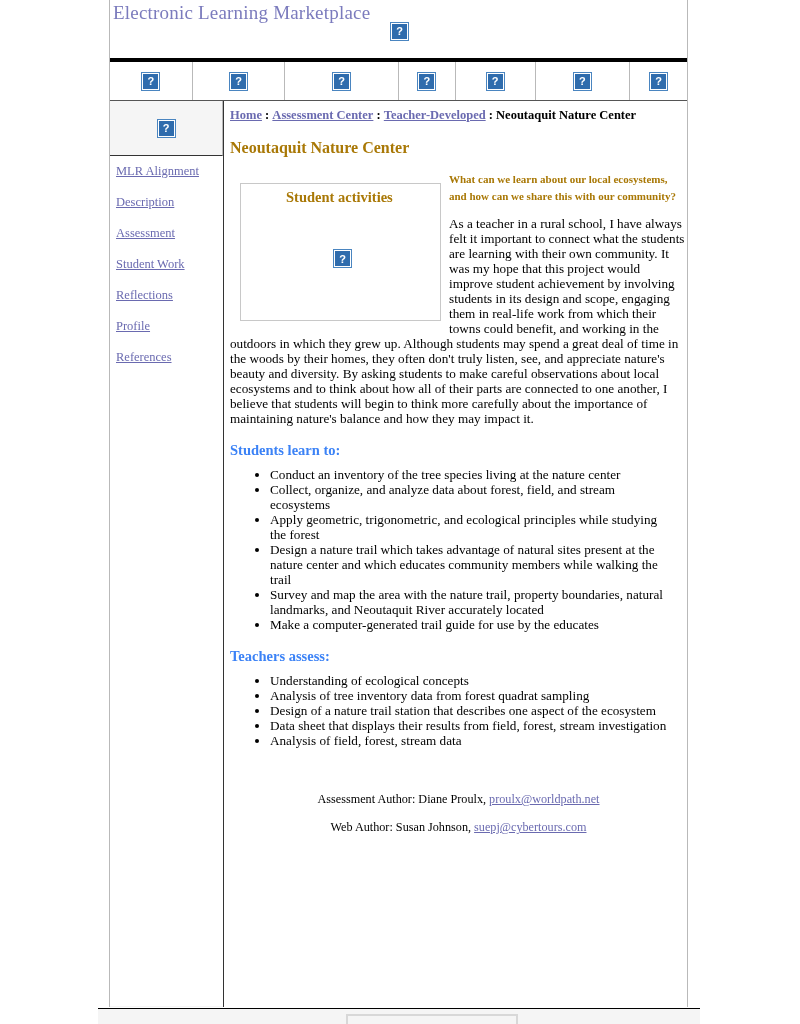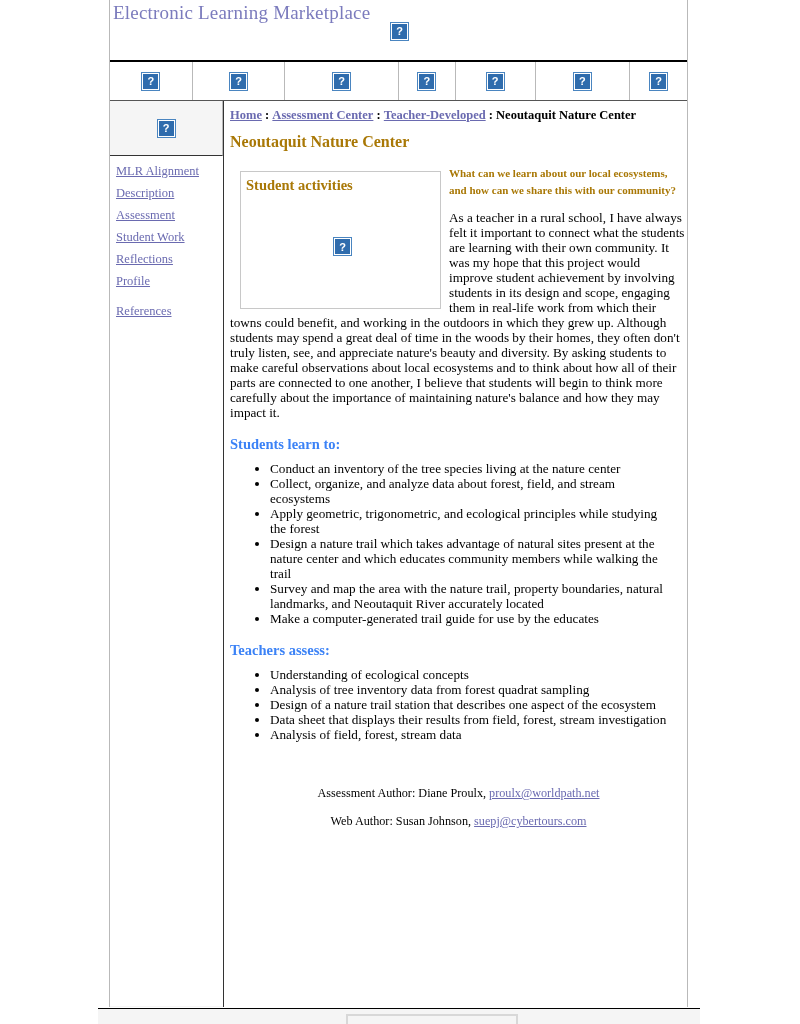--- a/index.html
+++ b/index.html
@@ -31,21 +31,21 @@
     background: #ffffff;
     border-left: 1px solid #b9b9b9;
     border-right: 1px solid #b9b9b9;
     box-sizing: border-box;
   }
 
   
   .banner {
     position: relative;
     height: 62px;
-    border-bottom: 2px solid #000000;
+    border-bottom: 4px solid #000000;
     box-sizing: border-box;
     background: #ffffff;
   }
   .banner-title {
     position: absolute;
     left: 3px;
     top: 2px;
     font-family: "Liberation Serif", "DejaVu Serif", serif;
     font-size: 19px;
     color: #7b7bbd;
@@ -129,21 +129,21 @@
   }
   .sidebar-links {
     background: #ffffff;
     padding: 9px 0 0 0;
     height: 850px;
     box-sizing: border-box;
   }
   .sidebar-link {
     display: block;
     padding: 0 0 0 6px;
-    margin-bottom: 10px;
+    margin-bottom: 19px;
     font-family: "Liberation Serif", "DejaVu Serif", serif;
     font-size: 12.5px;
     color: #6a6ab0;
     text-decoration: underline;
     line-height: 12px;
     white-space: nowrap;
   }
   .sidebar-link.gap { margin-top: 18px; }
 
   .content {
@@ -151,21 +151,21 @@
     padding: 7px 0 0 6px;
     box-sizing: border-box;
     background: #ffffff;
   }
 
   
   .breadcrumb {
     font-family: "Liberation Serif", "DejaVu Serif", serif;
     font-size: 12.5px;
     color: #000000;
-    margin-bottom: 10px;
+    margin-bottom: 16px;
     line-height: 15px;
   }
   .breadcrumb a {
     color: #6a6ab0;
     text-decoration: underline;
     font-weight: bold;
   }
   .breadcrumb .sep { color: #000000; font-weight: bold; }
   .breadcrumb .current { font-weight: bold; color: #000000; }
 
@@ -180,22 +180,23 @@
   }
 
   
   .activity-box {
     float: left;
     width: 201px;
     height: 138px;
     border: 1px solid #c8c8c8;
     box-sizing: border-box;
     background: #ffffff;
-    margin: 6px 8px 6px 10px;
+    margin: 12px 8px 6px 10px;
     position: relative;
+    padding-left: 40px;
   }
   .activity-title {
     font-family: "Liberation Serif", "DejaVu Serif", serif;
     font-size: 14.5px;
     font-weight: bold;
     color: #a97806;
     padding: 5px 0 0 5px;
     line-height: 16px;
   }
   .activity-img {

